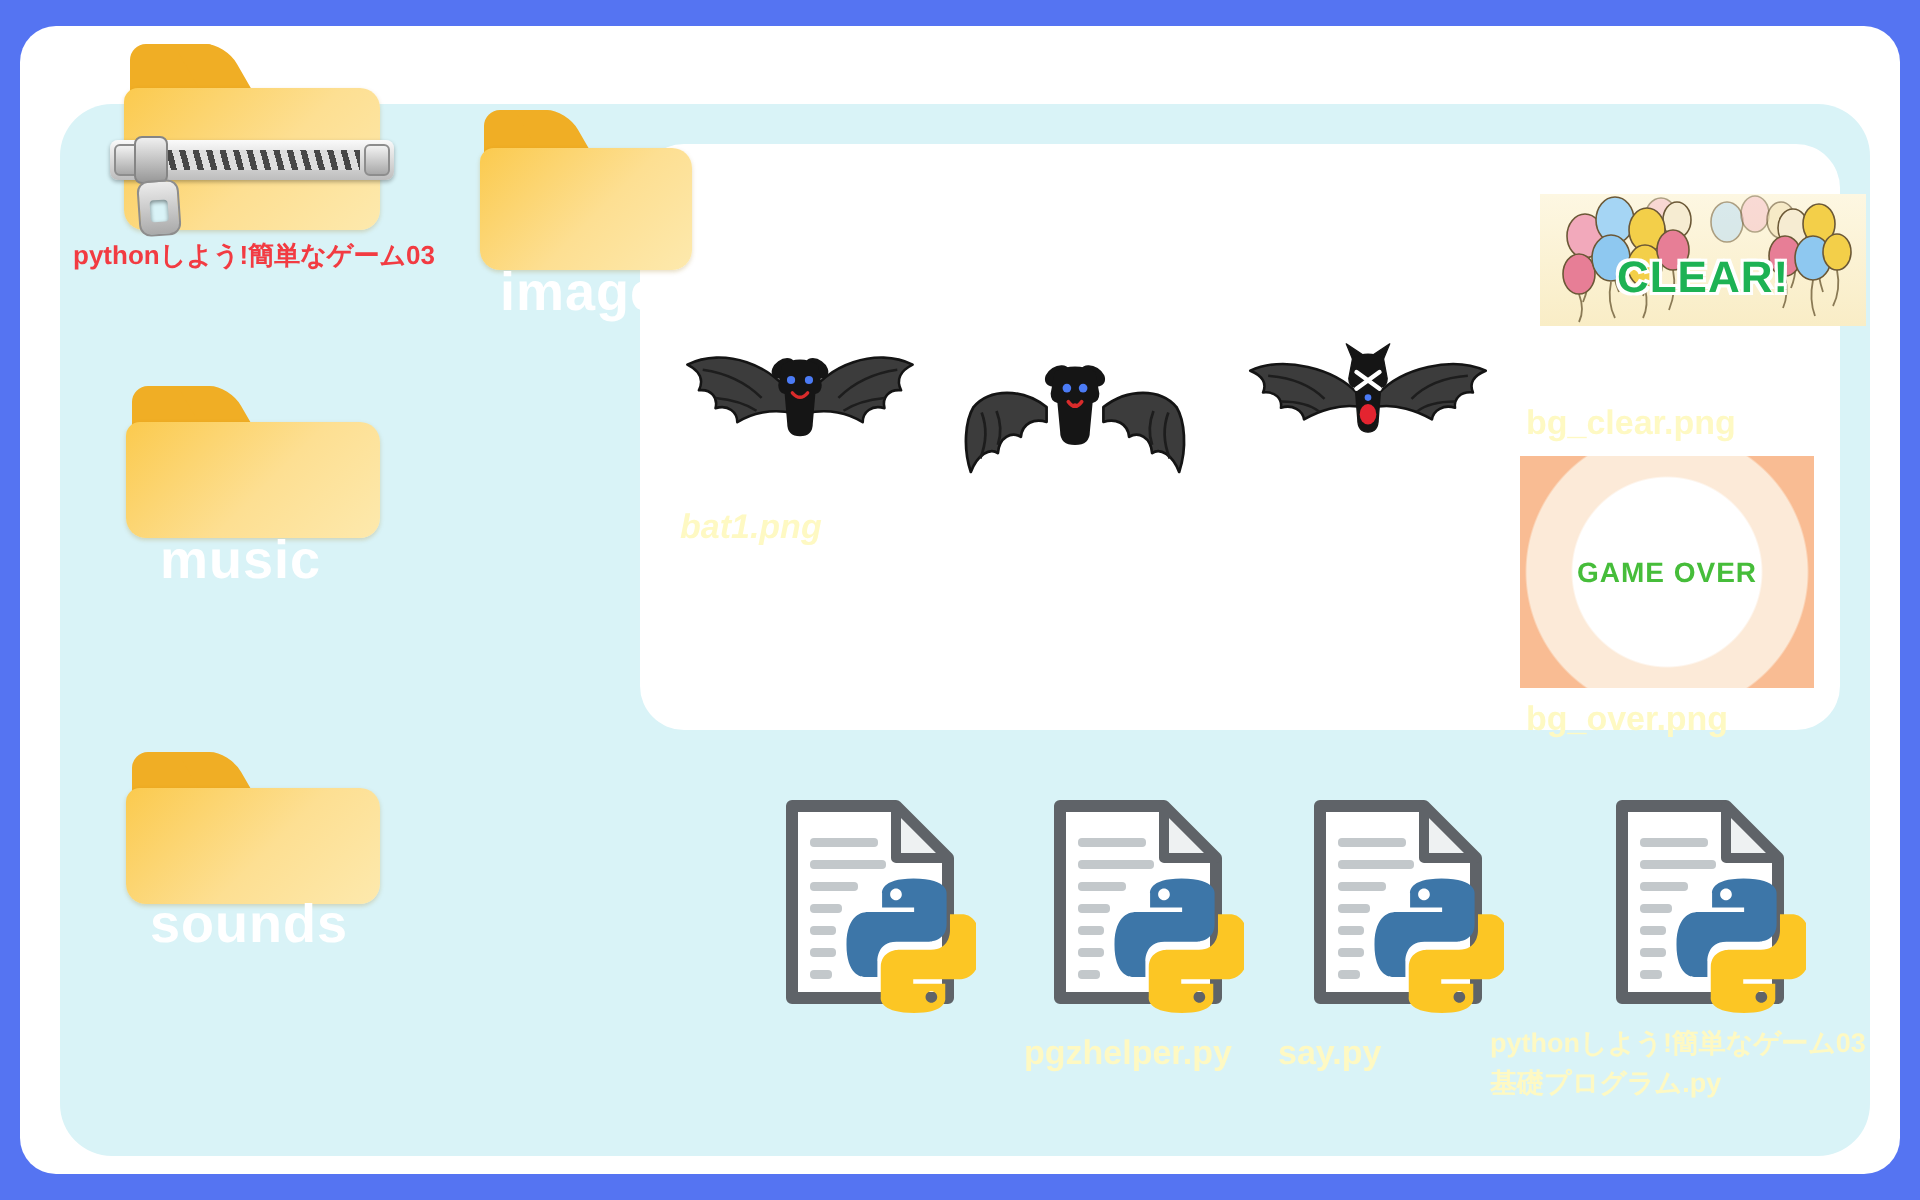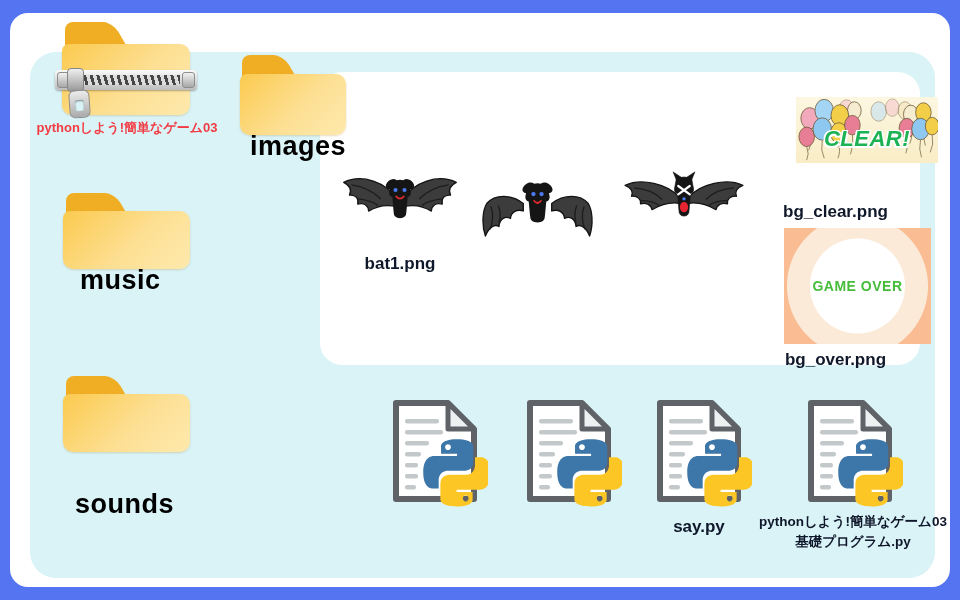--- a/index.html
+++ b/index.html
@@ -20,30 +20,30 @@
   .zipper { position:absolute; left:-7px; right:-7px; top:52%; height:22px; }
   .zip-track { position:absolute; left:0; right:0; top:0; height:20px; background:linear-gradient(#fafafa,#bdbdbd); border-radius:4px; box-shadow:0 1px 2px rgba(0,0,0,.3); }
   .zip-teeth { position:absolute; left:17px; right:17px; top:5px; height:10px; background:repeating-linear-gradient(75deg,#474747 0 3px,#dedede 3px 6.5px); }
   .zip-cap { position:absolute; top:2px; width:13px; height:16px; background:linear-gradient(#f2f2f2,#a8a8a8); border:1px solid #8d8d8d; border-radius:3px; }
   .zip-cap.left { left:2px; } .zip-cap.right { right:2px; }
   .zip-slider { position:absolute; left:12px; top:-2px; width:17px; height:24px; background:linear-gradient(#efefef,#989898); border:1px solid #858585; border-radius:4px; }
   .zip-pull { position:absolute; left:14px; top:20px; width:21px; height:28px; background:linear-gradient(#ececec,#aaaaaa); border:1px solid #8d8d8d; border-radius:6px; transform:rotate(-4deg); }
   .zip-pull::after { content:""; position:absolute; left:5px; top:9px; width:9px; height:11px; background:#d9f3f7; border-radius:2px; box-shadow:inset 0 1px 2px rgba(0,0,0,.45); }
 
   
-  .folder-label { position:absolute; color:#000000; font-size:27px; letter-spacing:.5px; }
+  .folder-label { position:absolute; color:#ffffff; font-size:27px; letter-spacing:.5px; }
   .zip-label { position:absolute; left:18px; top:118px; width:218px; text-align:center; color:#f23b42; font-size:13px; line-height:1.5; }
-  .file-label { position:absolute; color:#0f172a; font-size:17px; text-align:center; }
+  .file-label { position:absolute; color:#fef9c3; font-size:17px; }
   .file-label.small { font-size:13.5px; line-height:1.45; }
 
   
-  .bg-clear-tile { position:absolute; left:796px; top:97px; width:142px; height:66px; background:linear-gradient(#fdf7e2,#f9edc6); overflow:hidden;font-style:italic; }
+  .bg-clear-tile { position:absolute; left:770px; top:97px; width:163px; height:66px; background:linear-gradient(#fdf7e2,#f9edc6); overflow:hidden; }
   .clear-text { position:absolute; left:50%; top:63%; transform:translate(-50%,-50%); color:#1db254; font-size:22px; letter-spacing:.5px;
                 text-shadow:-1.5px -1.5px 0 #fff,1.5px -1.5px 0 #fff,-1.5px 1.5px 0 #fff,1.5px 1.5px 0 #fff; }
-  .bg-over-tile { position:absolute; left:784px; top:228px; width:147px; height:116px;
+  .bg-over-tile { position:absolute; left:760px; top:228px; width:147px; height:116px;
                   background:radial-gradient(circle at 50% 50%, #ffffff 0 47px, #fcead8 48px 70px, #f9bc93 71px); }
   .gameover-text { position:absolute; left:50%; top:50%; transform:translate(-50%,-50%); color:#46bd3a; font-size:14px; letter-spacing:.5px; white-space:nowrap; }
 
   .abs { position:absolute; }
   svg.icon { display:block; width:100%; height:100%; }
 </style>
 </head>
 <body>
 
 <svg width="0" height="0" style="position:absolute" aria-hidden="true">
@@ -202,28 +202,28 @@
   <div class="folder" style="left:63px;top:193px;width:127px;height:76px;">
     <div class="folder-tab"></div>
     <div class="folder-body"></div>
   </div>
   <div class="folder-label" style="left:80px;top:265px;">music</div>
 
   <div class="folder" style="left:63px;top:376px;width:127px;height:76px;">
     <div class="folder-tab"></div>
     <div class="folder-body"></div>
   </div>
-  <div class="folder-label" style="left:75px;top:447px;margin-top:42px;">sounds</div>
+  <div class="folder-label" style="left:75px;top:447px;">sounds</div>
 
   <div class="abs" style="left:336px;top:168px;width:128px;height:76px;">
     <svg class="icon">
         <use href="#sym-bat1"></use>
       </svg>
   </div>
-  <div class="file-label" style="left:340px;top:254px;width:120px;">bat1.png</div>
+  <div class="file-label" style="left:340px;top:254px;width:120px;font-style:italic;">bat1.png</div>
 
   <div class="abs" style="left:480px;top:174px;width:115px;height:80px;">
     <svg class="icon">
         <use href="#sym-bat2"></use>
       </svg>
   </div>
 
   <div class="abs" style="left:620px;top:168px;width:128px;height:68px;">
     <svg class="icon">
         <use href="#sym-bat3"></use>
@@ -247,20 +247,21 @@
     <svg class="icon">
         <use href="#sym-pyfile"></use>
       </svg>
   </div>
 
   <div class="abs" style="left:522px;top:397px;width:100px;height:112px;">
     <svg class="icon">
         <use href="#sym-pyfile"></use>
       </svg>
   </div>
+  <div class="file-label" style="left:512px;top:517px;width:120px;">pgzhelper.py</div>
 
   <div class="abs" style="left:652px;top:397px;width:100px;height:112px;">
     <svg class="icon">
         <use href="#sym-pyfile"></use>
       </svg>
   </div>
   <div class="file-label" style="left:639px;top:517px;width:120px;">say.py</div>
 
   <div class="abs" style="left:803px;top:397px;width:100px;height:112px;">
     <svg class="icon">

